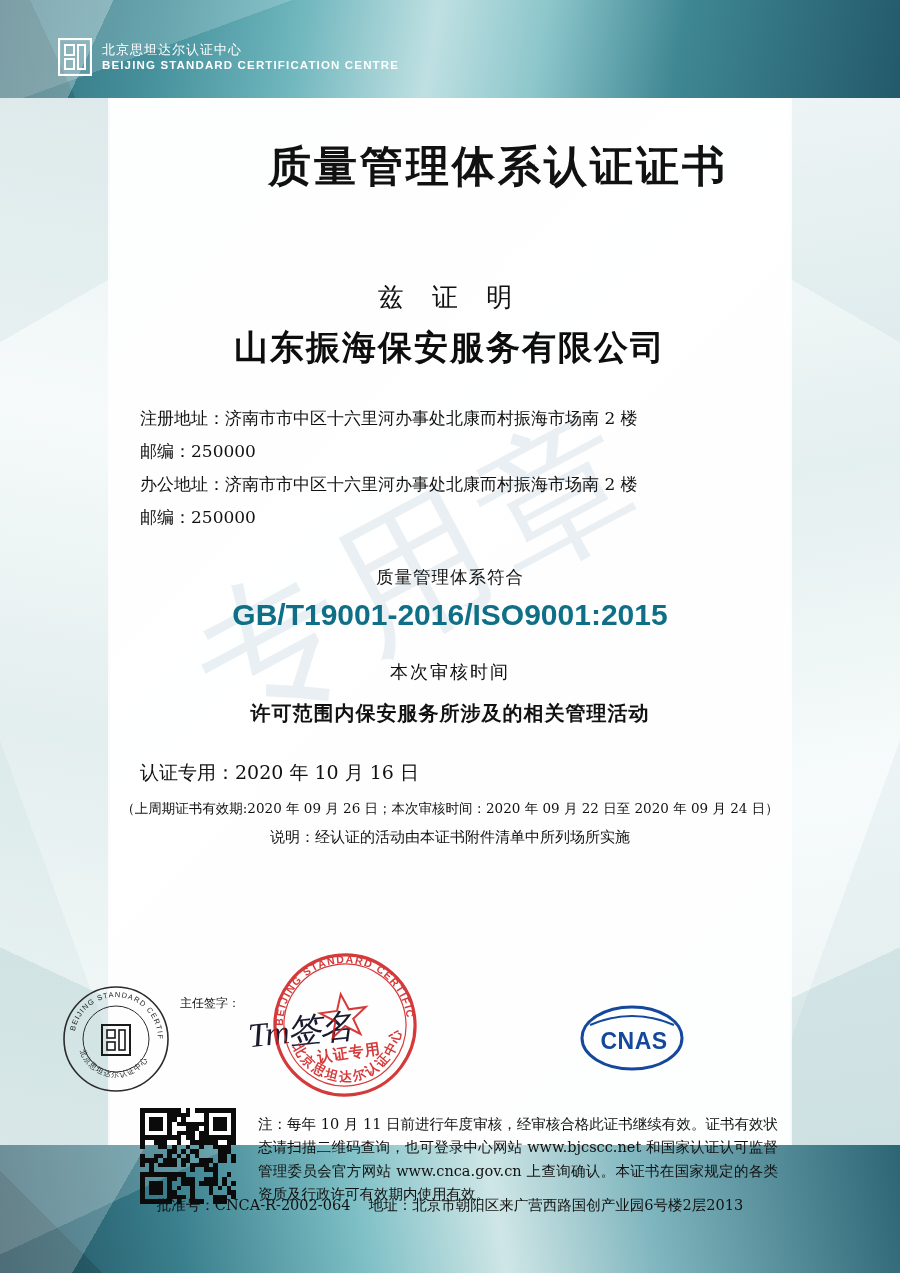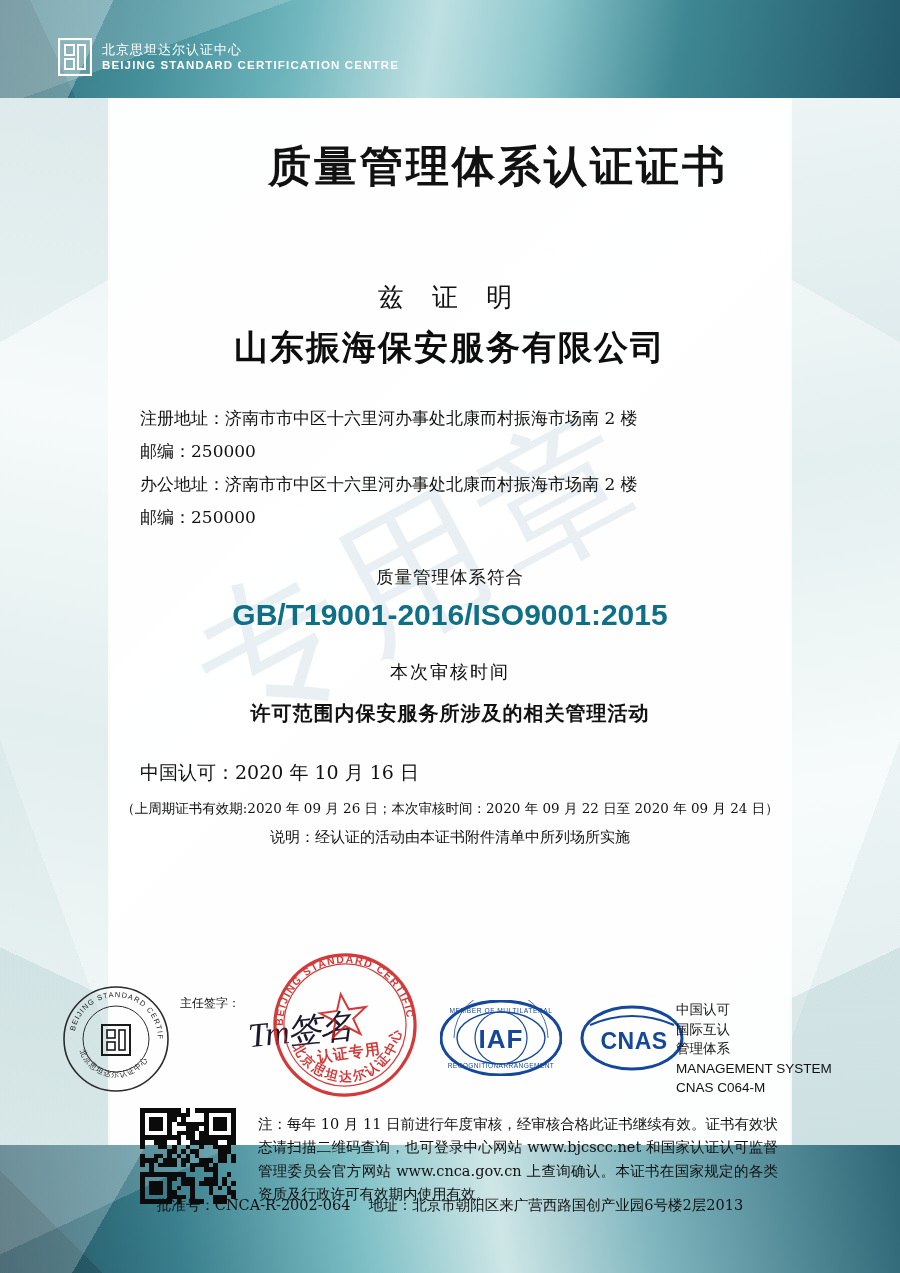--- a/index.html
+++ b/index.html
@@ -295,21 +295,21 @@
     </div>
 
     <div class="conform">质量管理体系符合</div>
     <div class="standard">GB/T19001-2016/ISO9001:2015</div>
 
     <div class="scope-title">本次审核时间</div>
     <div class="scope-body">许可范围内保安服务所涉及的相关管理活动</div>
 
     <div class="dates">
       <div>
-        <span>中国认可：</span><span>2020 年 10 月 16 日</span>
+        <span>认证专用：</span><span>2020 年 10 月 16 日</span>
       </div>
     </div>
 
     <div class="subnote">（上周期证书有效期:2020 年 09 月 26 日；本次审核时间：2020 年 09 月 22 日至 2020 年 09 月 24 日）</div>
     <div class="explain">说明：经认证的活动由本证书附件清单中所列场所实施</div>
 
     <div class="bscc-emblem">
       <svg width="108" height="108" viewBox="0 0 108 108">
         <circle cx="54" cy="54" r="52" fill="none" stroke="#2b2b2b" stroke-width="1.6"></circle>
         <circle cx="54" cy="54" r="33" fill="none" stroke="#2b2b2b" stroke-width="1"></circle>
@@ -343,47 +343,29 @@
           </text>
           <text font-size="13" fill="#d01f1f" font-family="DejaVu Sans, sans-serif" letter-spacing="2" font-weight="bold">
             <textPath href="#rBot" startOffset="8%">北京思坦达尔认证中心</textPath>
           </text>
           <polygon points="82,44 88,60 105,60 91,70 96,86 82,76 68,86 73,70 59,60 76,60" fill="none" stroke="#d01f1f" stroke-width="2"></polygon>
           <text x="82" y="108" text-anchor="middle" font-size="15" font-weight="bold" fill="#d01f1f" font-family="DejaVu Sans, sans-serif" letter-spacing="1">认证专用</text>
         </g>
       </svg>
     </div>
 
-    <div class="iaf-logo">
-      <svg width="122" height="76" viewBox="0 0 122 76">
-        <ellipse cx="61" cy="38" rx="60" ry="37" fill="none" stroke="#15489c" stroke-width="3"></ellipse>
-        <ellipse cx="61" cy="38" rx="44" ry="26" fill="none" stroke="#15489c" stroke-width="1.4"></ellipse>
-        <ellipse cx="61" cy="38" rx="26" ry="26" fill="none" stroke="#15489c" stroke-width="1.2"></ellipse>
-        <path d="M 14,38 A 47,47 0 0 1 108,38" fill="none" stroke="#15489c" stroke-width="0.8"></path>
-        <text x="61" y="13" text-anchor="middle" font-size="6.6" fill="#15489c" font-family="Liberation Sans, sans-serif" letter-spacing="0.6">MEMBER OF MULTILATERAL</text>
-        <text x="61" y="48" text-anchor="middle" font-size="26" font-weight="bold" fill="#15489c" font-family="Liberation Sans, sans-serif" letter-spacing="1">IAF</text>
-        <text x="61" y="68" text-anchor="middle" font-size="6.6" fill="#15489c" font-family="Liberation Sans, sans-serif" letter-spacing="0.4">RECOGNITIONARRANGEMENT</text>
-      </svg>
-    </div>
 
     <div class="cnas-logo">
       <svg width="105" height="66" viewBox="0 0 105 66">
         <ellipse cx="52" cy="33" rx="50" ry="31" fill="none" stroke="#15489c" stroke-width="3"></ellipse>
         <path d="M 10,20 Q 52,2 94,20" fill="none" stroke="#15489c" stroke-width="2"></path>
         <text x="54" y="44" text-anchor="middle" font-size="23" font-weight="bold" fill="#15489c" font-family="Liberation Sans, sans-serif" letter-spacing="0.5">CNAS</text>
       </svg>
     </div>
 
-    <div class="cnas-text">
-      <div>中国认可</div>
-      <div>国际互认</div>
-      <div>管理体系</div>
-      <div>MANAGEMENT SYSTEM</div>
-      <div>CNAS C064-M</div>
-    </div>
 
     <div class="qr">
       <div class="qr-grid" id="qrgrid">
           <i></i>
           <i></i>
           <i></i>
           <i></i>
           <i></i>
           <i></i>
           <i></i>

